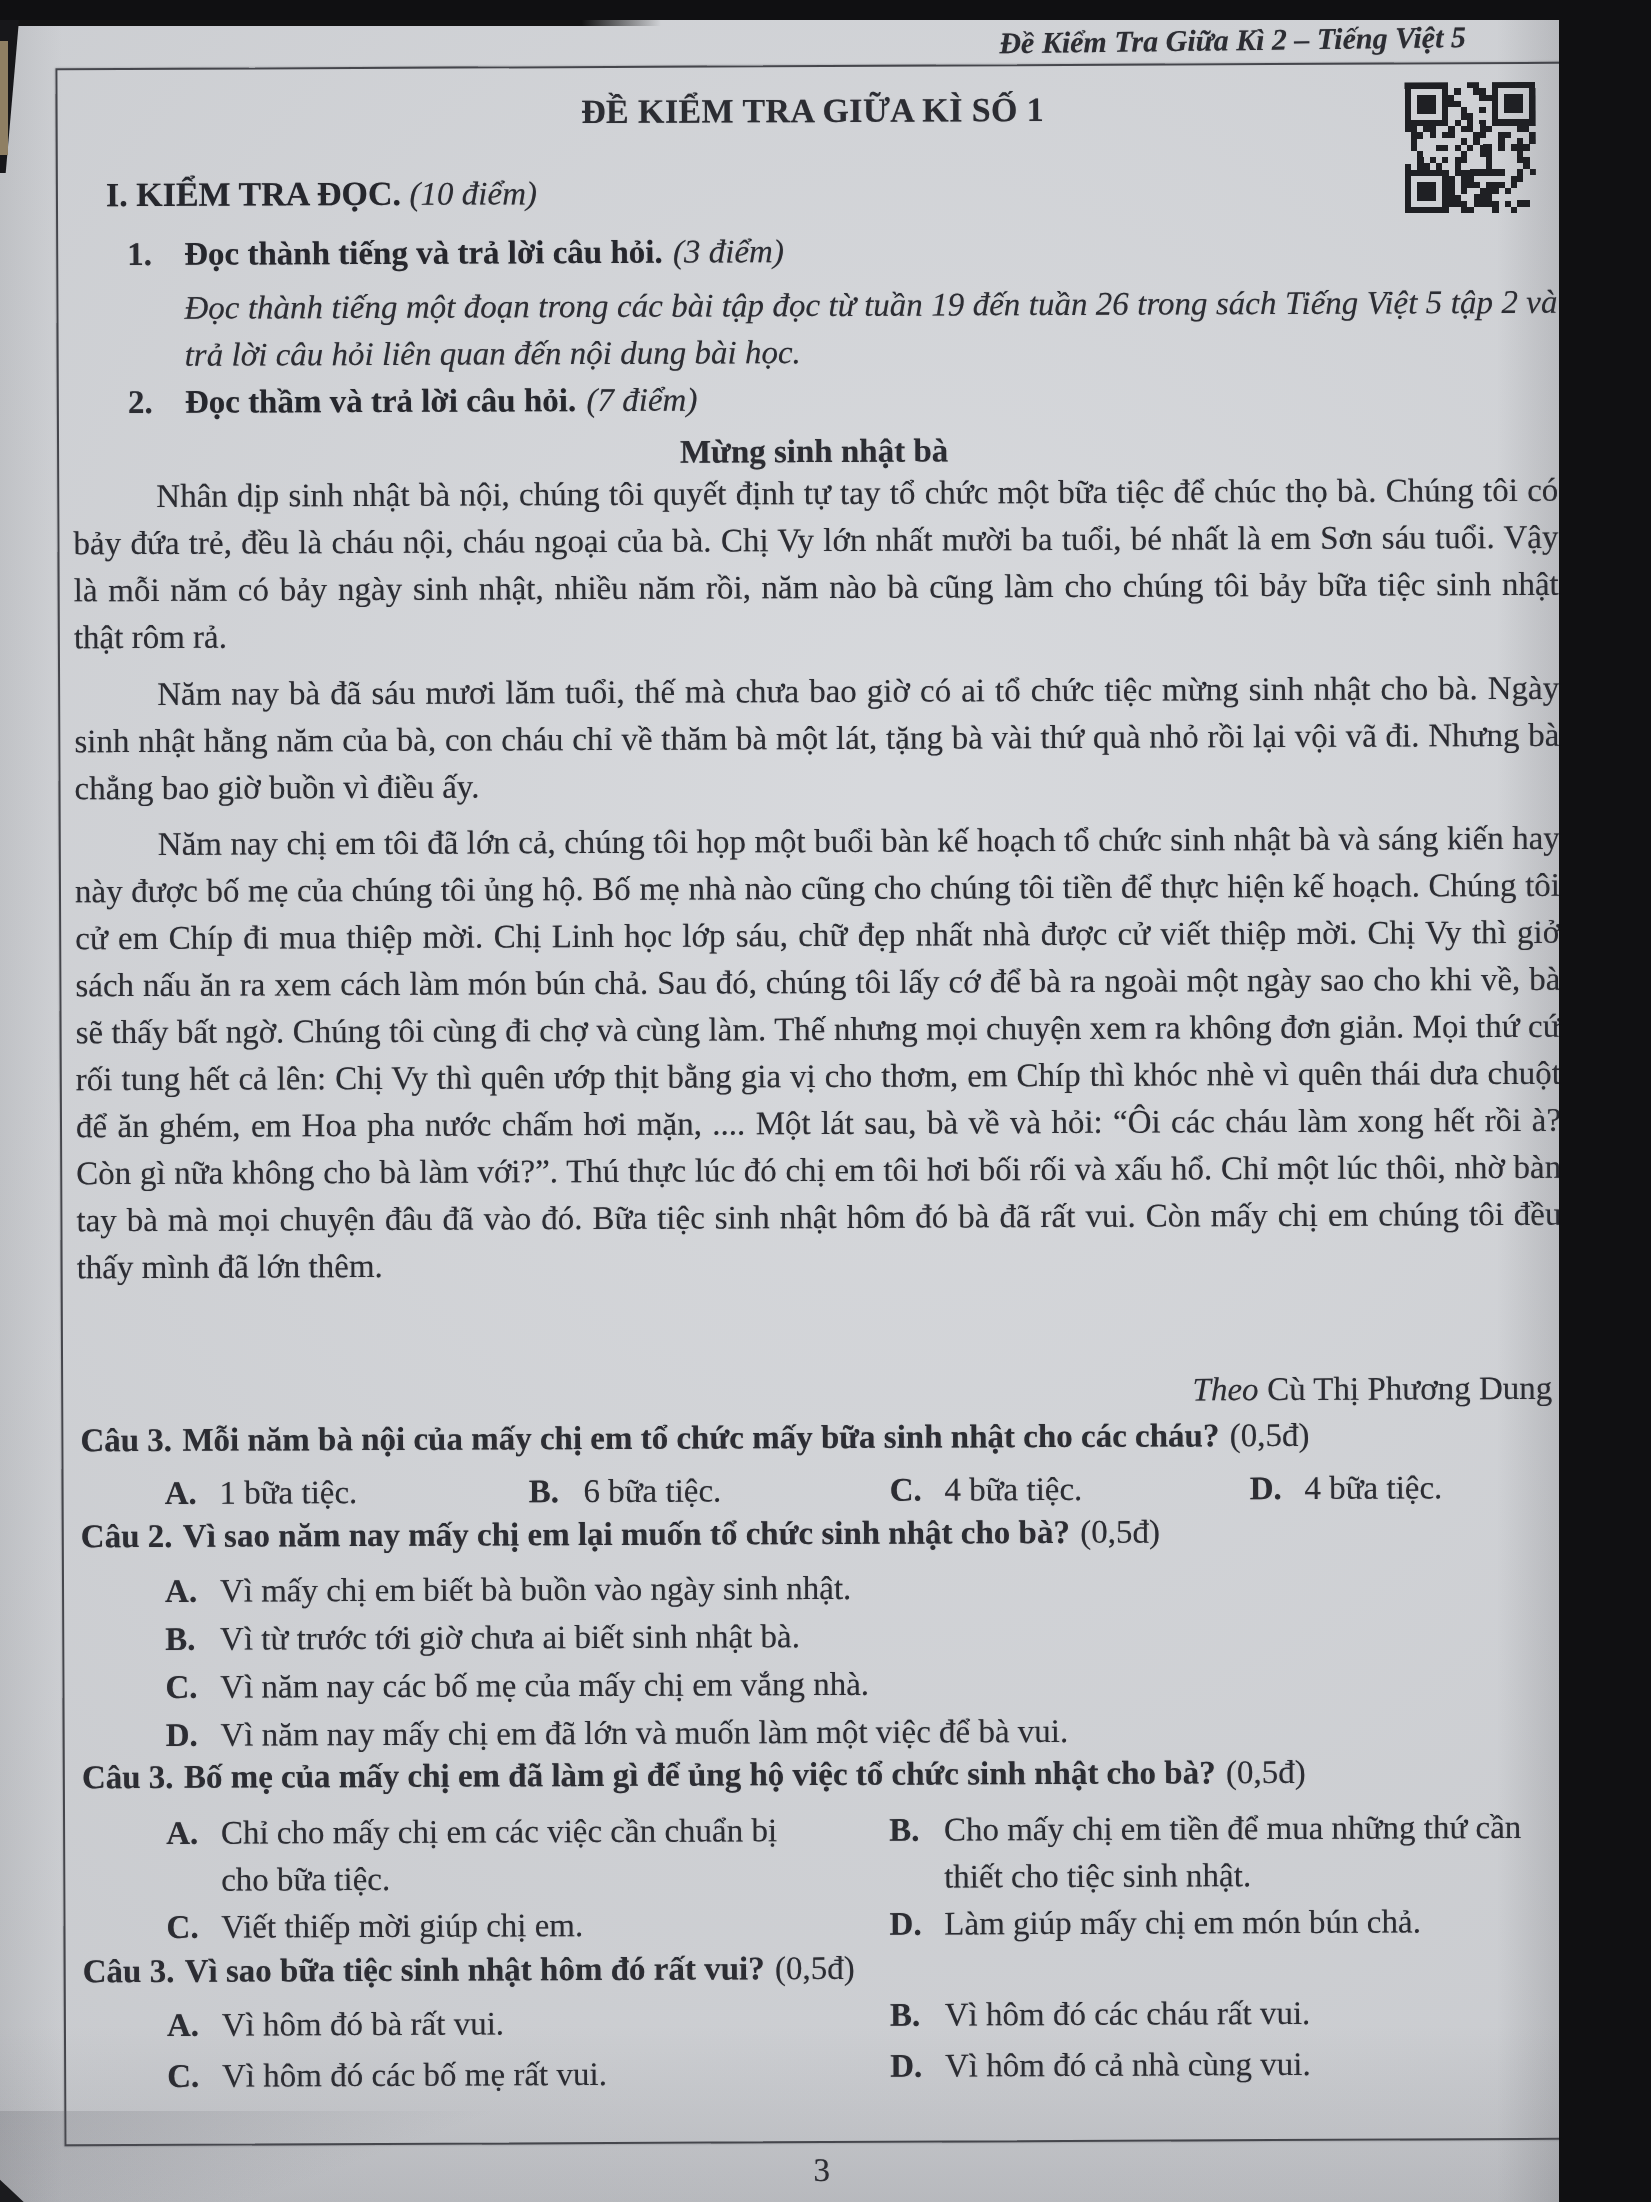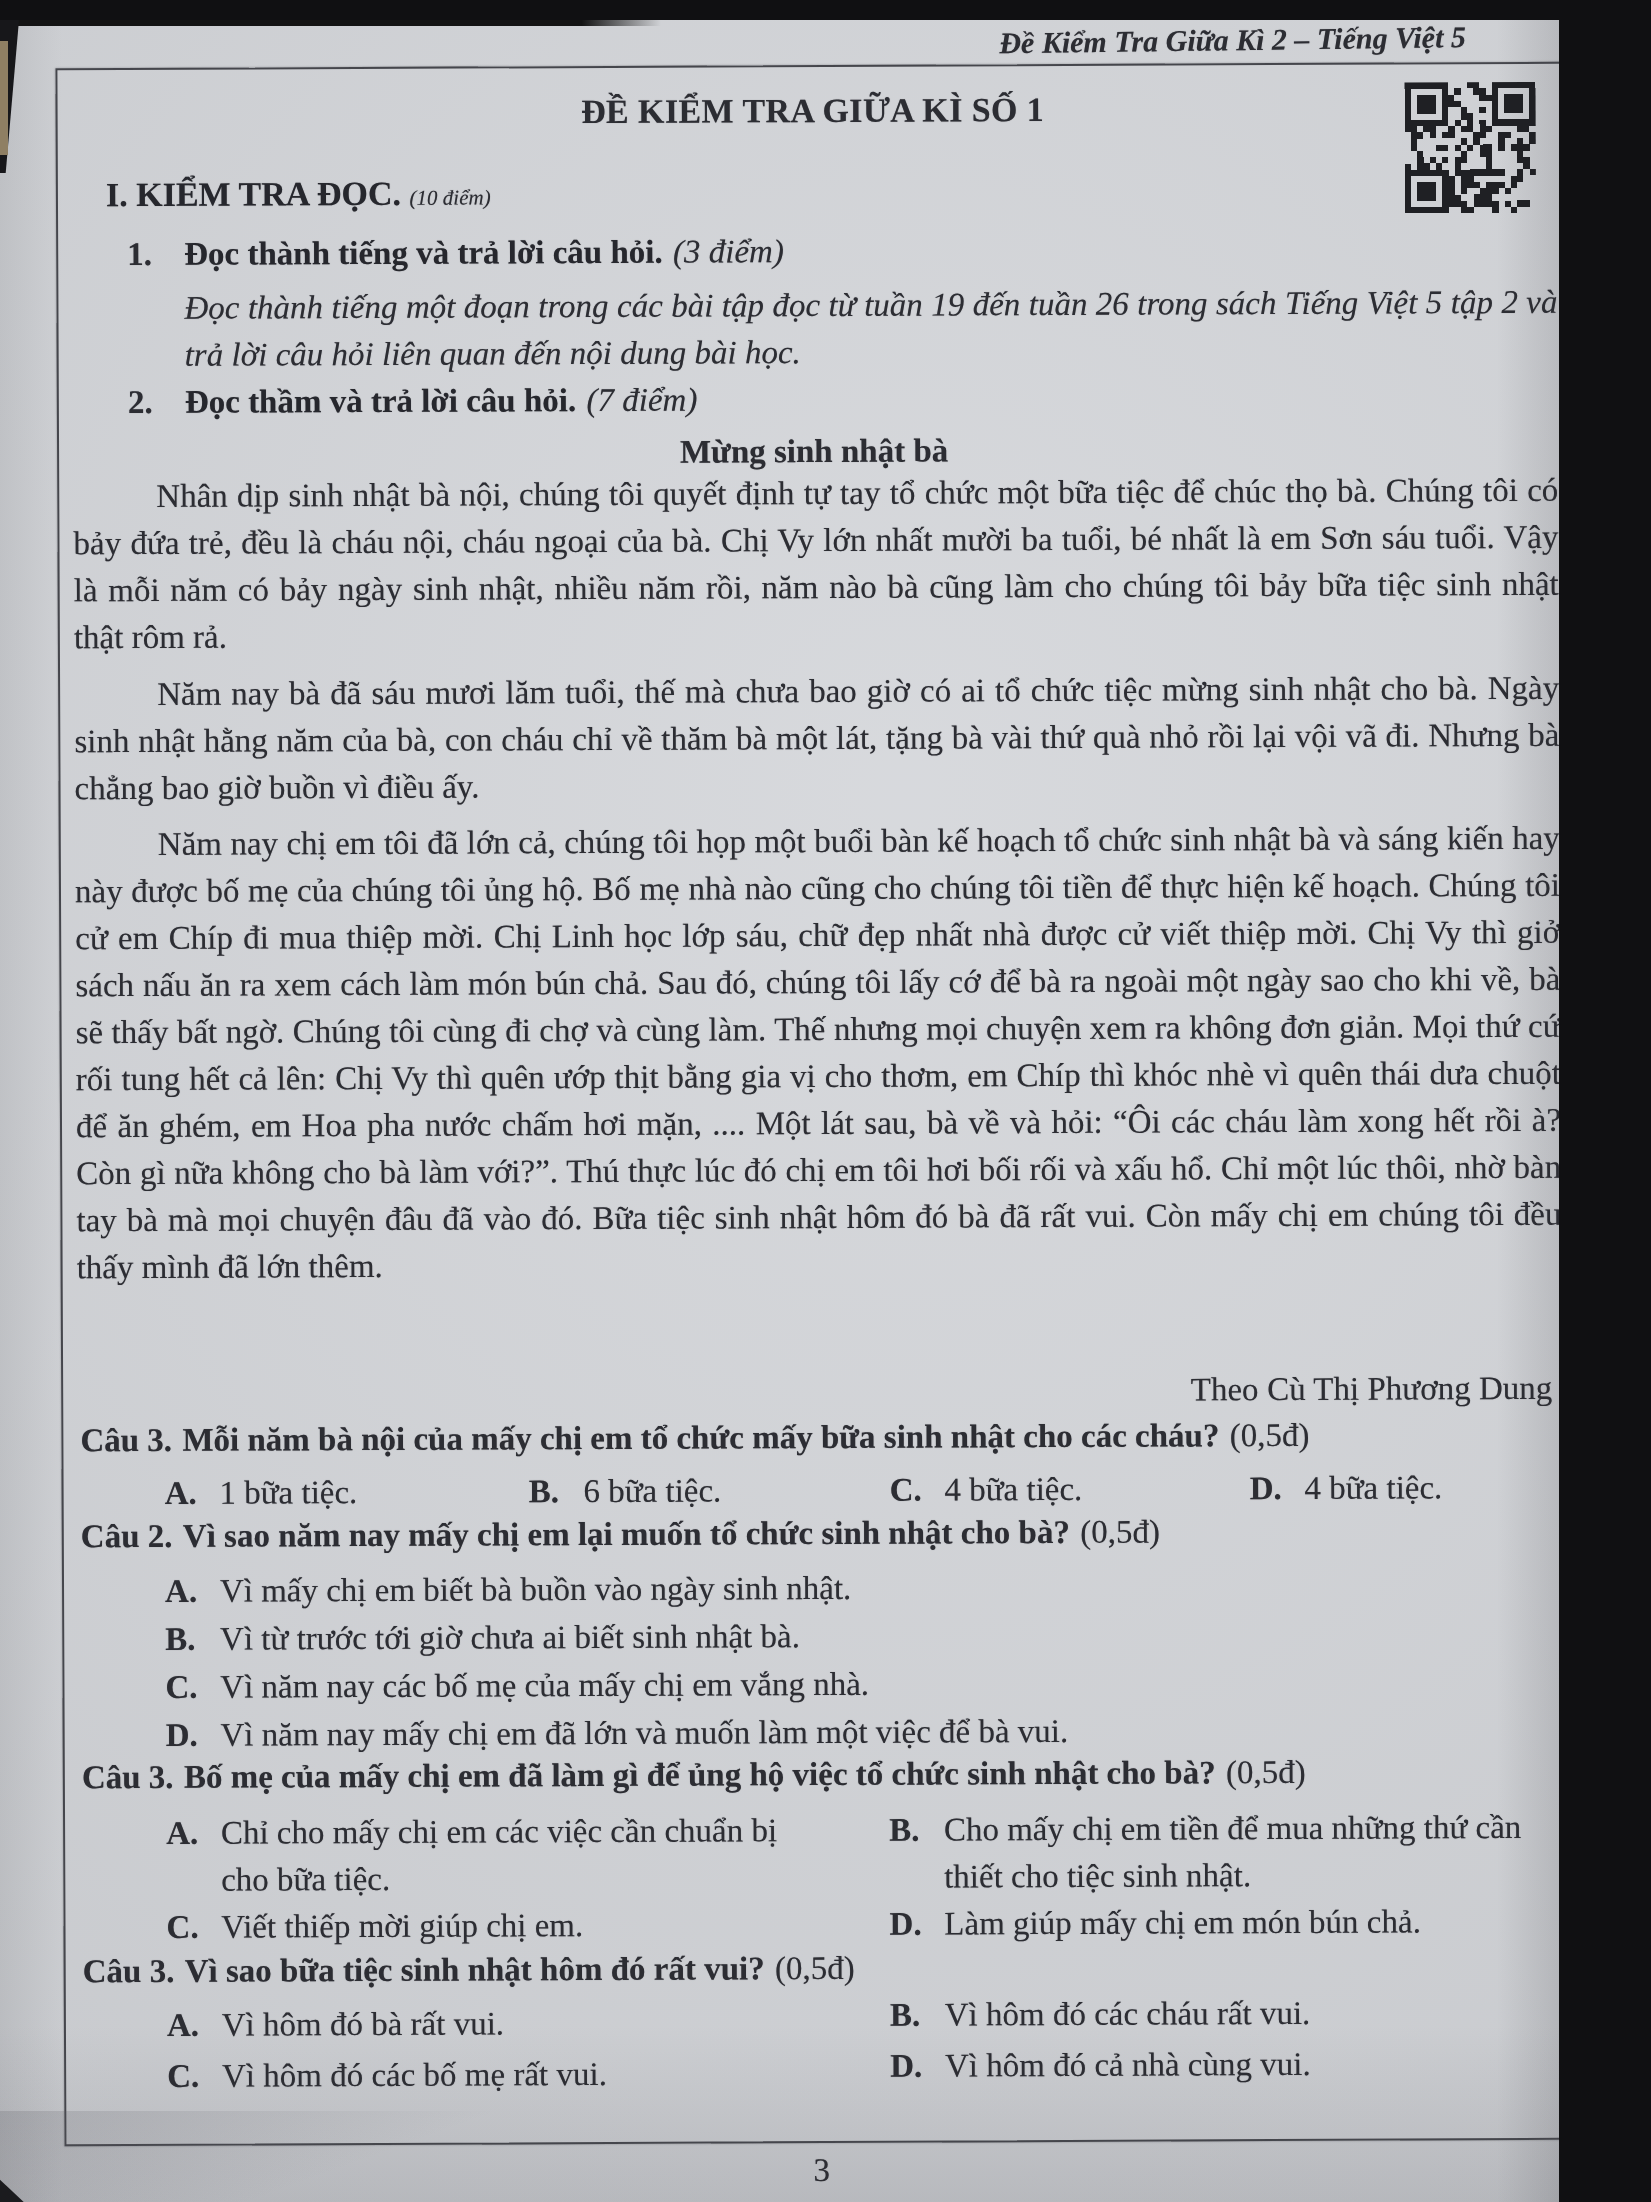--- a/index.html
+++ b/index.html
@@ -37,21 +37,21 @@
     background:transparent;
   }
 
   .exam-title{
     position:absolute;left:60px;top:72px;width:1514px;
     text-align:center;font-size:34px;font-weight:bold;letter-spacing:0.4px;
   }
   .qr{position:absolute;left:1409px;top:65px;width:131px;height:131px;}
 
   .sec-heading{position:absolute;left:110px;top:153px;font-size:34px;}
-  .sec-heading .pts{font-size:21px;font-weight:normal;font-style:italic;margin-left:8.6px;}
+  .sec-heading .pts{font-size:33px;font-weight:normal;font-style:italic;margin-left:8.6px;}
 
   .num-item{position:absolute;left:131px;font-size:33px;display:flex;}
   .num-item .no{font-weight:bold;width:57px;}
   .num-item .pts{font-weight:normal;font-style:italic;margin-left:10.3px;}
   .item1{top:213px;}
   .item2{top:361px;}
 
   .note{
     position:absolute;left:188px;top:262px;width:1373px;
     font-size:33px;font-style:italic;line-height:47px;text-align:justify;
@@ -60,21 +60,21 @@
   .reading-title{position:absolute;left:60px;top:413px;width:1514px;text-align:center;font-size:33px;font-weight:bold;}
 
   .story{
     position:absolute;left:76px;top:450px;width:1485px;
     font-size:33px;line-height:47px;text-align:justify;
   }
   .story p{margin:0;text-indent:83px;}
   .story p + p{margin-top:9.5px;}
 
   .attribution{position:absolute;left:76px;top:1353px;width:1475px;text-align:right;font-size:33px;}
-  .attribution .pre{margin-right:8.6px;}
+  .attribution .pre{font-style:italic;margin-right:8.6px;}
 
   .qline{position:absolute;left:79px;font-size:33px;}
   .qline .lbl{font-weight:bold;}
   .qline .qtxt{font-weight:bold;margin-left:10.3px;}
   .qline .pts{font-weight:normal;margin-left:10.3px;}
   .q1{top:1399px;} .q2{top:1495px;} .q3{top:1736px;} .q4{top:1930px;}
 
   .opt{display:flex;font-size:33px;line-height:47px;}
   .opt .letter{font-weight:bold;min-width:41px;flex:none;margin-right:13.8px;}
   .opt .otext{text-align:left;}

